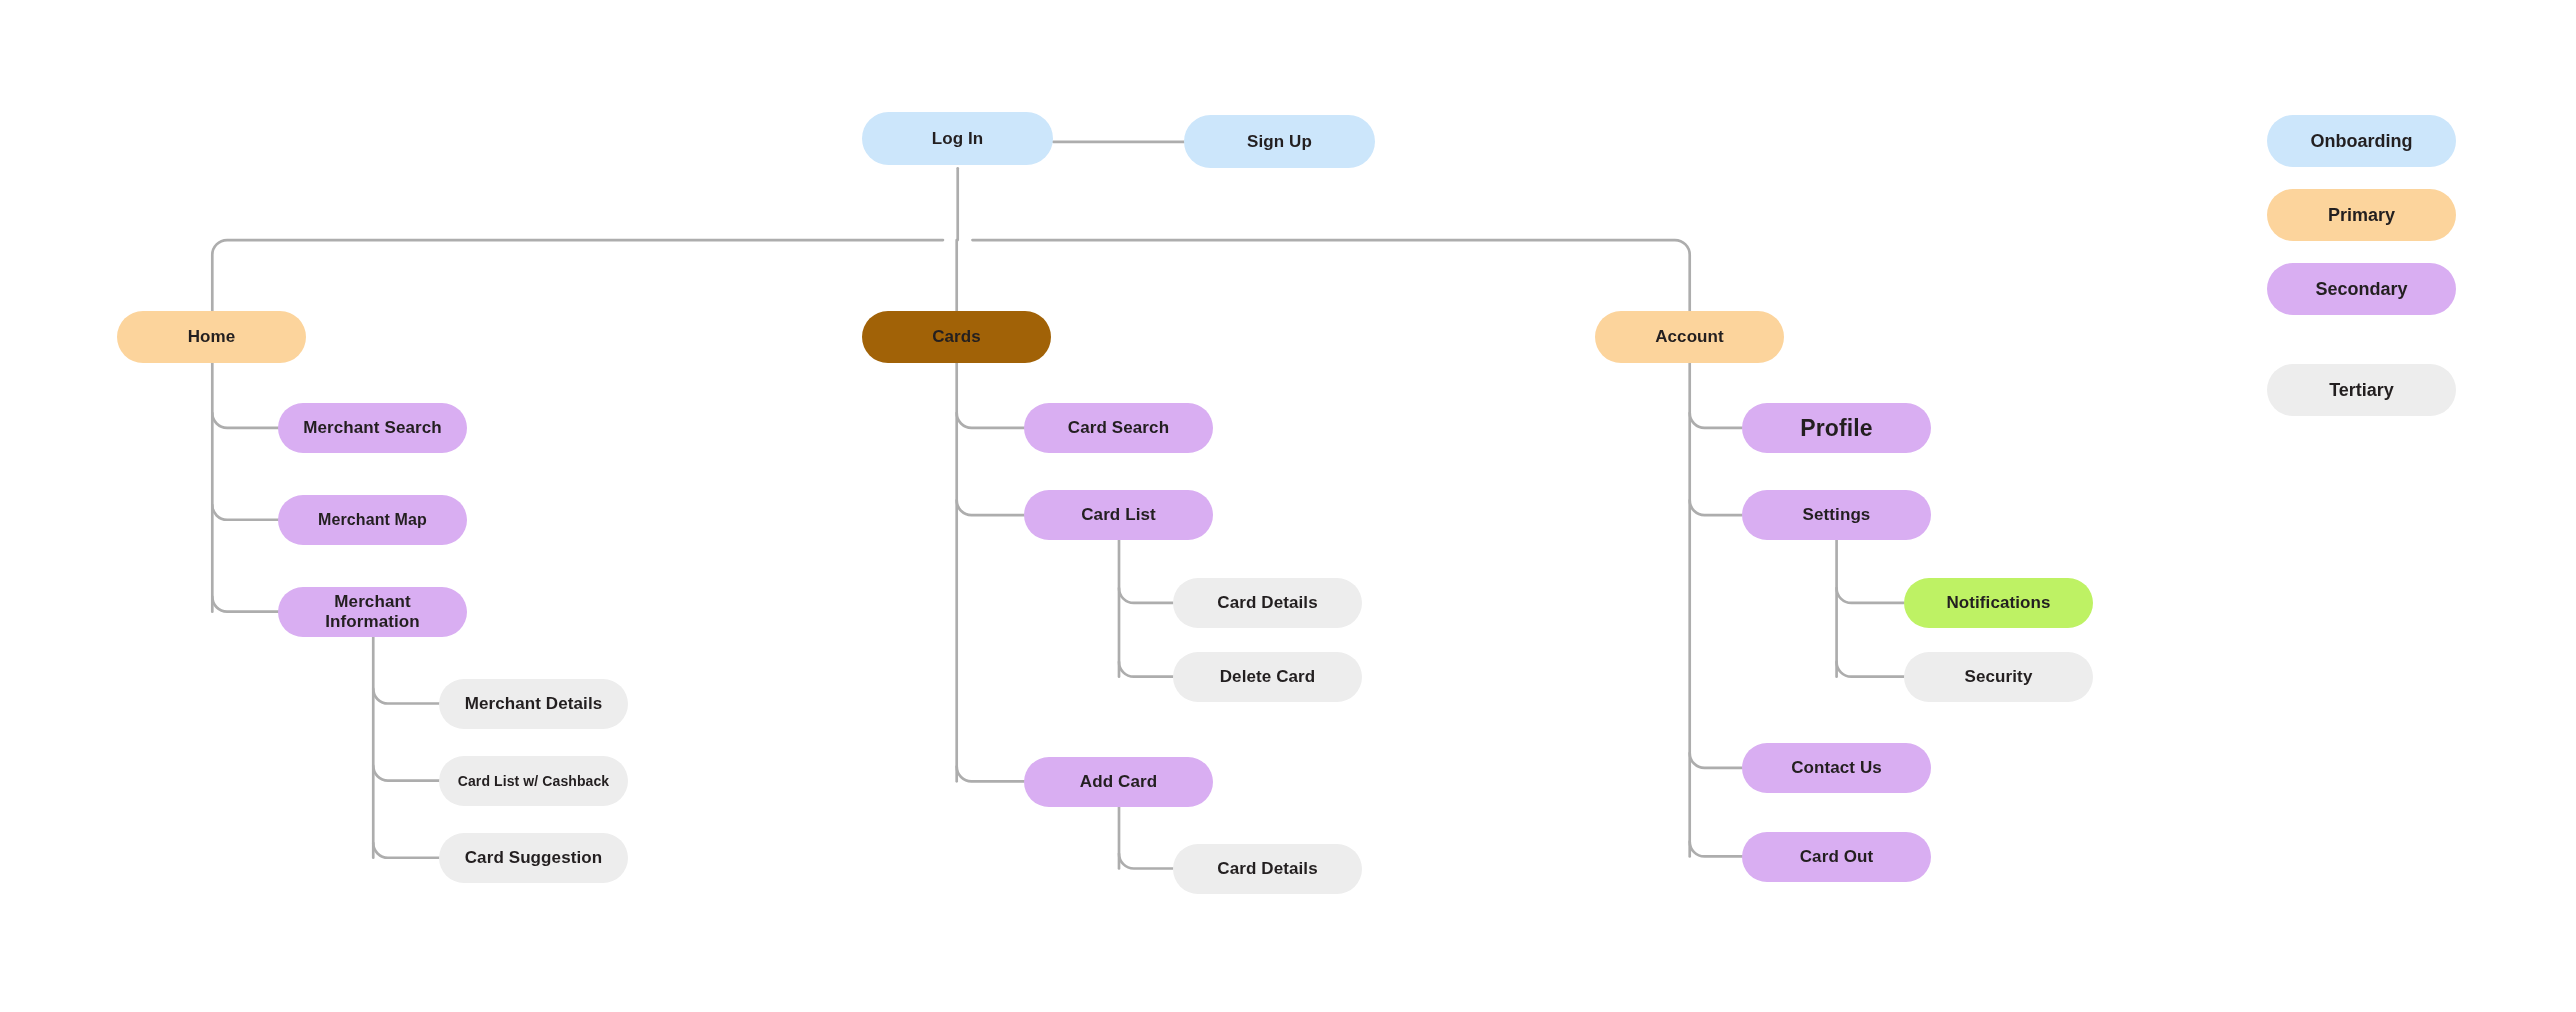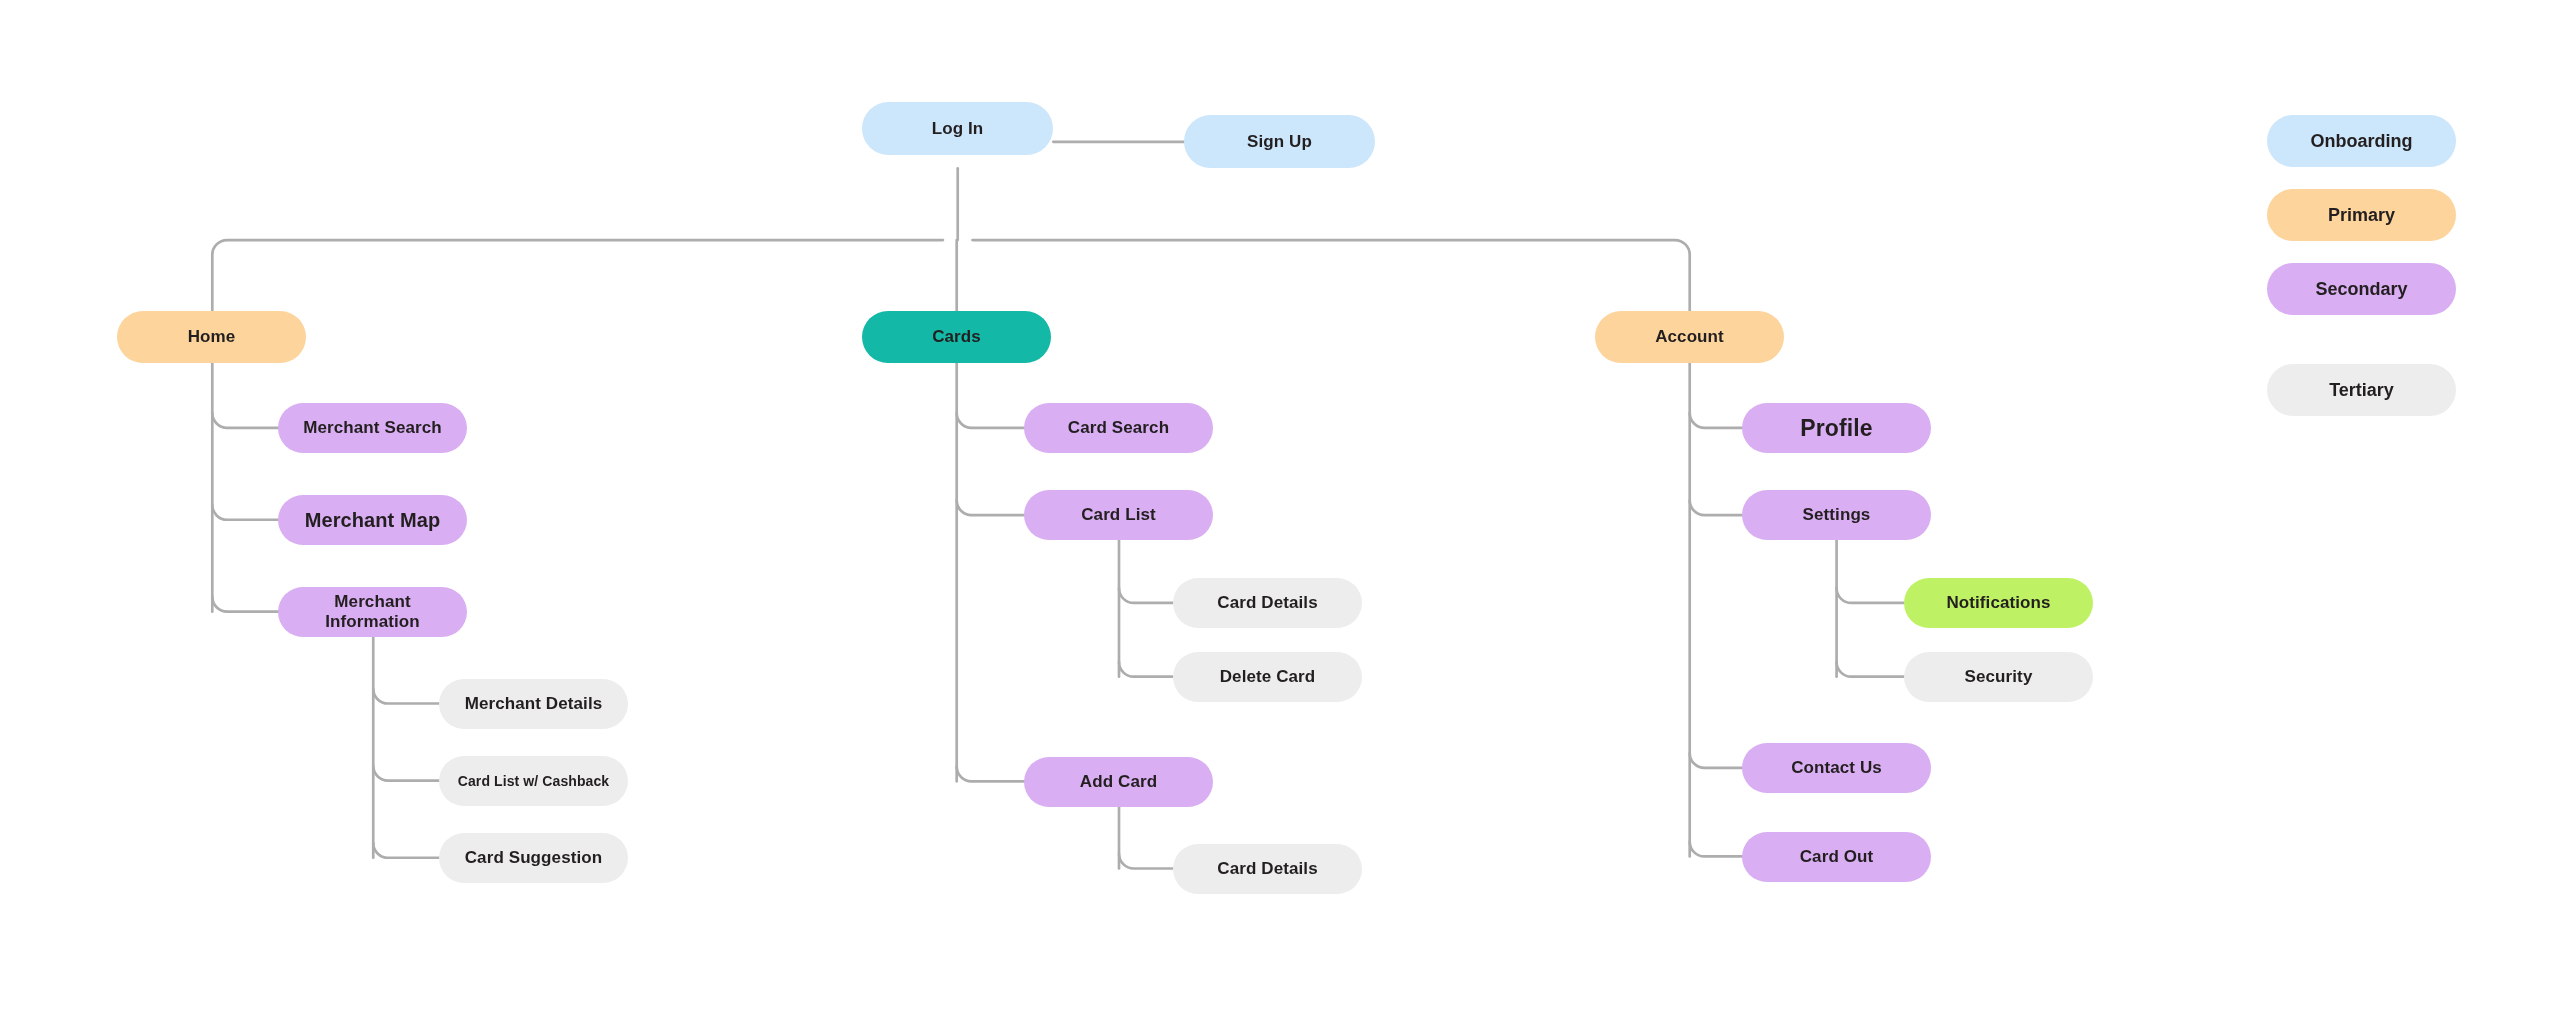--- a/index.html
+++ b/index.html
@@ -91,50 +91,50 @@
       <path d="M 2519 542 V 1277" fill="none" stroke="#adadad" stroke-width="4" stroke-linecap="round" stroke-linejoin="round"></path>
       <path d="M 2519 616 A 22 22 0 0 0 2541 638 H 2597" fill="none" stroke="#adadad" stroke-width="4" stroke-linecap="round" stroke-linejoin="round"></path>
       <path d="M 2519 746 A 22 22 0 0 0 2541 768 H 2597" fill="none" stroke="#adadad" stroke-width="4" stroke-linecap="round" stroke-linejoin="round"></path>
       <path d="M 2519 1123 A 22 22 0 0 0 2541 1145 H 2597" fill="none" stroke="#adadad" stroke-width="4" stroke-linecap="round" stroke-linejoin="round"></path>
       <path d="M 2519 1255 A 22 22 0 0 0 2541 1277 H 2597" fill="none" stroke="#adadad" stroke-width="4" stroke-linecap="round" stroke-linejoin="round"></path>
       <path d="M 2738 805 V 1009" fill="none" stroke="#adadad" stroke-width="4" stroke-linecap="round" stroke-linejoin="round"></path>
       <path d="M 2738 877 A 22 22 0 0 0 2760 899 H 2838" fill="none" stroke="#adadad" stroke-width="4" stroke-linecap="round" stroke-linejoin="round"></path>
       <path d="M 2738 987 A 22 22 0 0 0 2760 1009 H 2838" fill="none" stroke="#adadad" stroke-width="4" stroke-linecap="round" stroke-linejoin="round"></path>
     </svg>
 
-  <div class="node n-onboarding" style="left: 862px; top: 102px; width: 191px; height: 53px; font-size: 17px; background: rgb(204, 230, 251);">
+  <div class="node n-onboarding" style="left: 862px; top: 112px; width: 191px; height: 53px; font-size: 17px; background: rgb(204, 230, 251);">
     <span>Log In</span>
   </div>
   <div class="node n-onboarding" style="left: 1184px; top: 115px; width: 191px; height: 53px; font-size: 17px; background: rgb(204, 230, 251);">
     <span>Sign Up</span>
   </div>
 
   <div class="node n-primary" style="left: 117px; top: 311px; width: 189px; height: 52px; font-size: 17px; background: rgb(252, 212, 156);">
     <span>Home</span>
   </div>
   <div class="node n-secondary" style="left: 278px; top: 403px; width: 189px; height: 50px; font-size: 17px; background: rgb(217, 174, 242);">
     <span>Merchant Search</span>
   </div>
-  <div class="node n-secondary" style="left: 278px; top: 495px; width: 189px; height: 50px; font-size: 20px; background: rgb(217, 174, 242);">
+  <div class="node n-secondary" style="left: 278px; top: 495px; width: 189px; height: 50px; font-size: 16px; background: rgb(217, 174, 242);">
     <span>Merchant Map</span>
   </div>
   <div class="node n-secondary" style="left: 278px; top: 587px; width: 189px; height: 50px; font-size: 17px; background: rgb(217, 174, 242);">
     <span>Merchant Information</span>
   </div>
   <div class="node n-tertiary" style="left: 439px; top: 679px; width: 189px; height: 50px; font-size: 17px; background: rgb(237, 237, 237);">
     <span>Merchant Details</span>
   </div>
   <div class="node n-tertiary" style="left: 439px; top: 756px; width: 189px; height: 50px; font-size: 14px; background: rgb(237, 237, 237);">
     <span>Card List w/ Cashback</span>
   </div>
   <div class="node n-tertiary" style="left: 439px; top: 833px; width: 189px; height: 50px; font-size: 17px; background: rgb(237, 237, 237);">
     <span>Card Suggestion</span>
   </div>
 
-  <div class="node n-primary" style="left: 862px; top: 311px; width: 189px; height: 52px; font-size: 17px; background: #14b8a6;">
+  <div class="node n-primary" style="left: 862px; top: 311px; width: 189px; height: 52px; font-size: 17px; background: #a16207;">
     <span>Cards</span>
   </div>
   <div class="node n-secondary" style="left: 1024px; top: 403px; width: 189px; height: 50px; font-size: 17px; background: rgb(217, 174, 242);">
     <span>Card Search</span>
   </div>
   <div class="node n-secondary" style="left: 1024px; top: 490px; width: 189px; height: 50px; font-size: 17px; background: rgb(217, 174, 242);">
     <span>Card List</span>
   </div>
   <div class="node n-tertiary" style="left: 1173px; top: 578px; width: 189px; height: 50px; font-size: 17px; background: rgb(237, 237, 237);">
     <span>Card Details</span>

